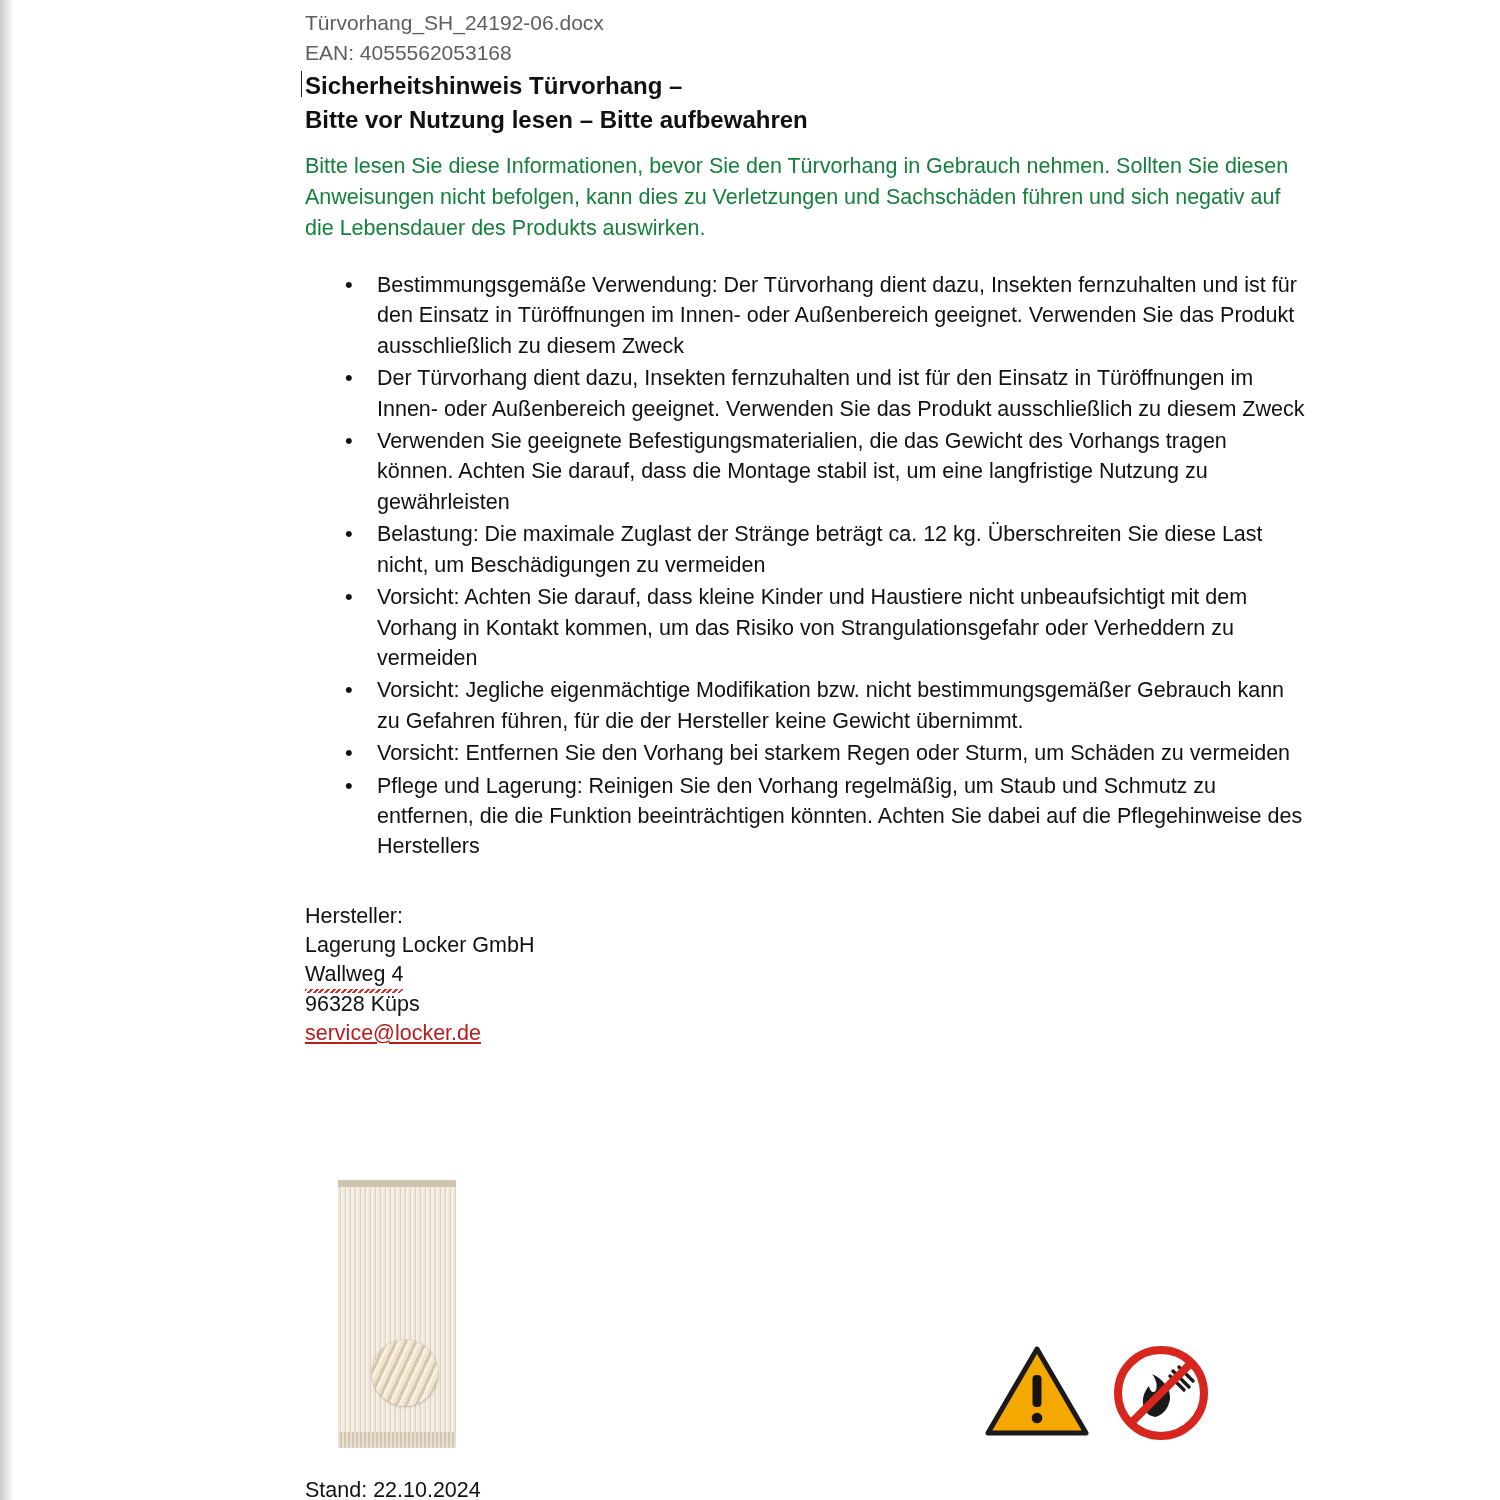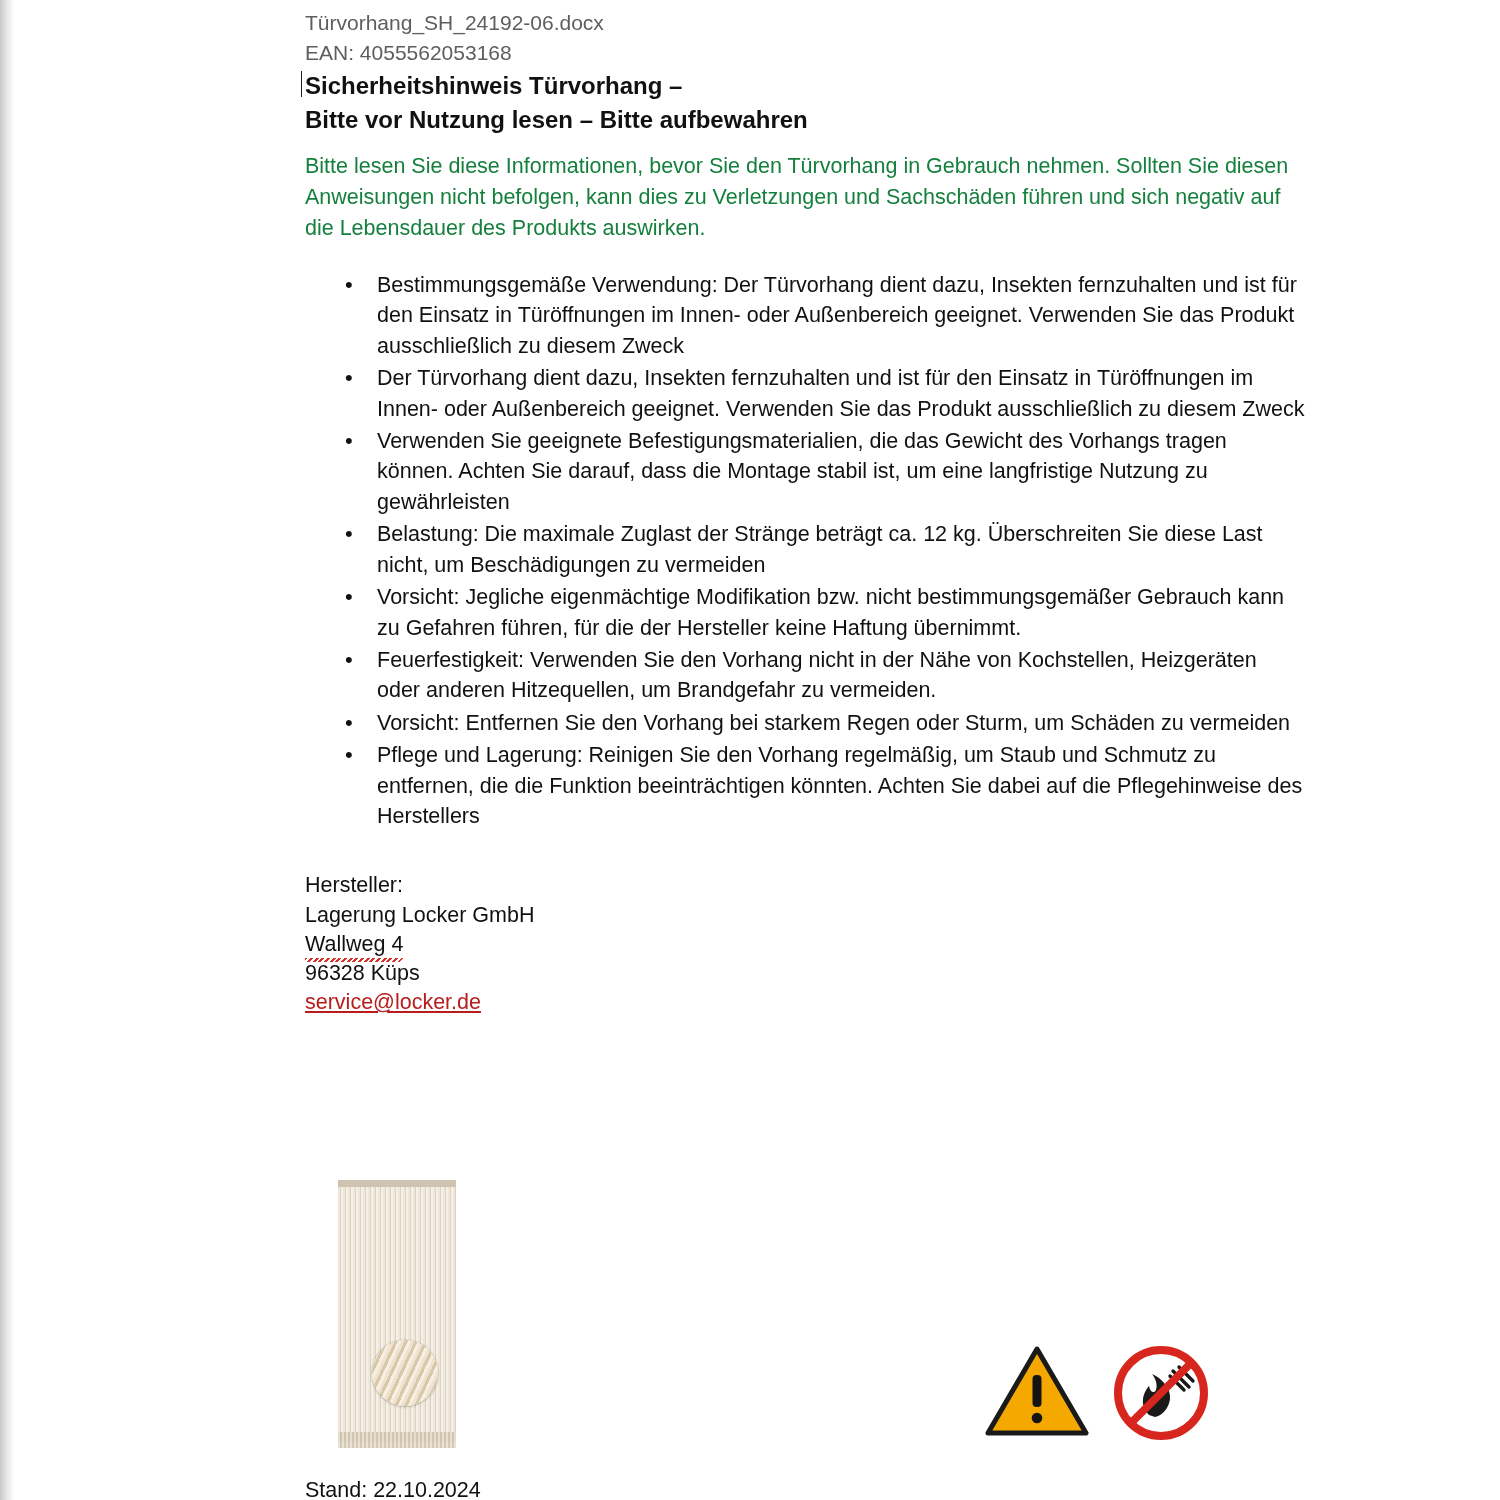--- a/index.html
+++ b/index.html
@@ -217,22 +217,22 @@
       <div>Bitte vor Nutzung lesen – Bitte aufbewahren</div>
     </div>
 
     <p class="intro">Bitte lesen Sie diese Informationen, bevor Sie den Türvorhang in Gebrauch nehmen. Sollten Sie diesen Anweisungen nicht befolgen, kann dies zu Verletzungen und Sachschäden führen und sich negativ auf die Lebensdauer des Produkts auswirken.</p>
 
     <ul class="bullets">
       <li>Bestimmungsgemäße Verwendung: Der Türvorhang dient dazu, Insekten fernzuhalten und ist für den Einsatz in Türöffnungen im Innen- oder Außenbereich geeignet. Verwenden Sie das Produkt ausschließlich zu diesem Zweck</li>
       <li>Der Türvorhang dient dazu, Insekten fernzuhalten und ist für den Einsatz in Türöffnungen im Innen- oder Außenbereich geeignet. Verwenden Sie das Produkt ausschließlich zu diesem Zweck</li>
       <li>Verwenden Sie geeignete Befestigungsmaterialien, die das Gewicht des Vorhangs tragen können. Achten Sie darauf, dass die Montage stabil ist, um eine langfristige Nutzung zu gewährleisten</li>
       <li>Belastung: Die maximale Zuglast der Stränge beträgt ca. 12 kg. Überschreiten Sie diese Last nicht, um Beschädigungen zu vermeiden</li>
-      <li>Vorsicht: Jegliche eigenmächtige Modifikation bzw. nicht bestimmungsgemäßer Gebrauch kann zu Gefahren führen, für die der Hersteller keine Haftung übernimmt.</li>
-      <li>Feuerfestigkeit: Verwenden Sie den Vorhang nicht in der Nähe von Kochstellen, Heizgeräten oder anderen Hitzequellen, um Brandgefahr zu vermeiden.</li>
+      <li>Vorsicht: Achten Sie darauf, dass kleine Kinder und Haustiere nicht unbeaufsichtigt mit dem Vorhang in Kontakt kommen, um das Risiko von Strangulationsgefahr oder Verheddern zu vermeiden</li>
+      <li>Vorsicht: Jegliche eigenmächtige Modifikation bzw. nicht bestimmungsgemäßer Gebrauch kann zu Gefahren führen, für die der Hersteller keine Gewicht übernimmt.</li>
       <li>Vorsicht: Entfernen Sie den Vorhang bei starkem Regen oder Sturm, um Schäden zu vermeiden</li>
       <li>Pflege und Lagerung: Reinigen Sie den Vorhang regelmäßig, um Staub und Schmutz zu entfernen, die die Funktion beeinträchtigen könnten. Achten Sie dabei auf die Pflegehinweise des Herstellers</li>
     </ul>
 
     <div class="manufacturer">
       <div class="line">Hersteller:</div>
       <div class="line">Lagerung Locker GmbH</div>
       <div class="line"><span class="spell">Wallweg 4</span></div>
       <div class="line">96328 Küps</div>
       <div class="line"><a class="email" href="#">service@locker.de</a></div>

